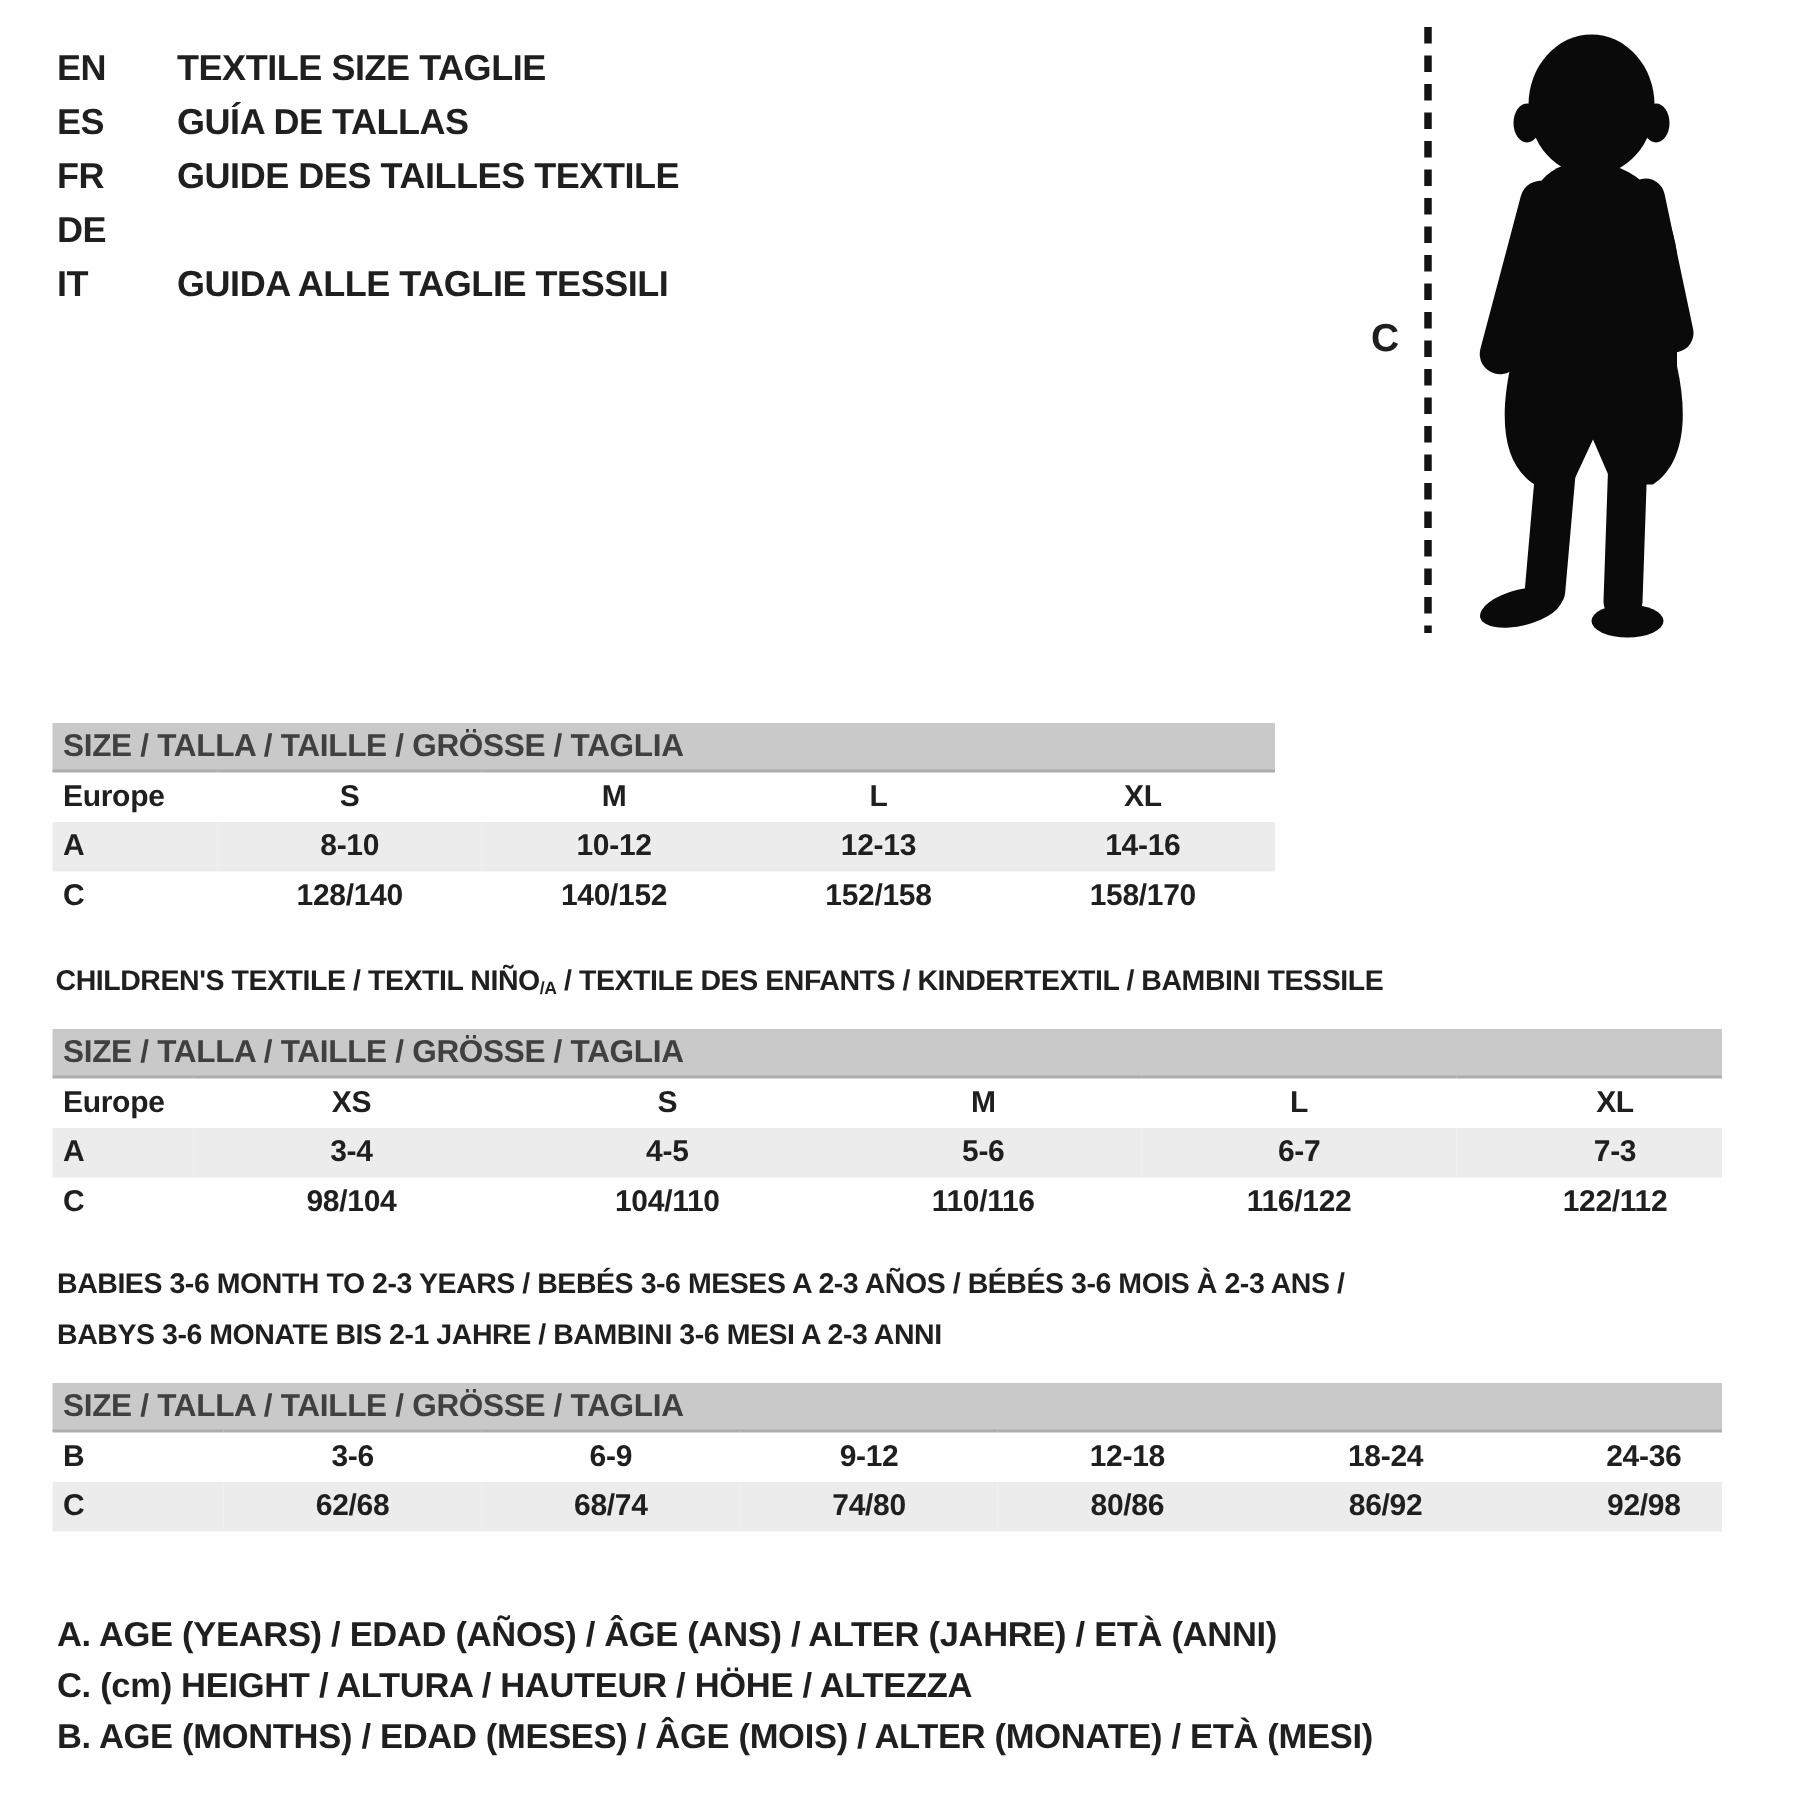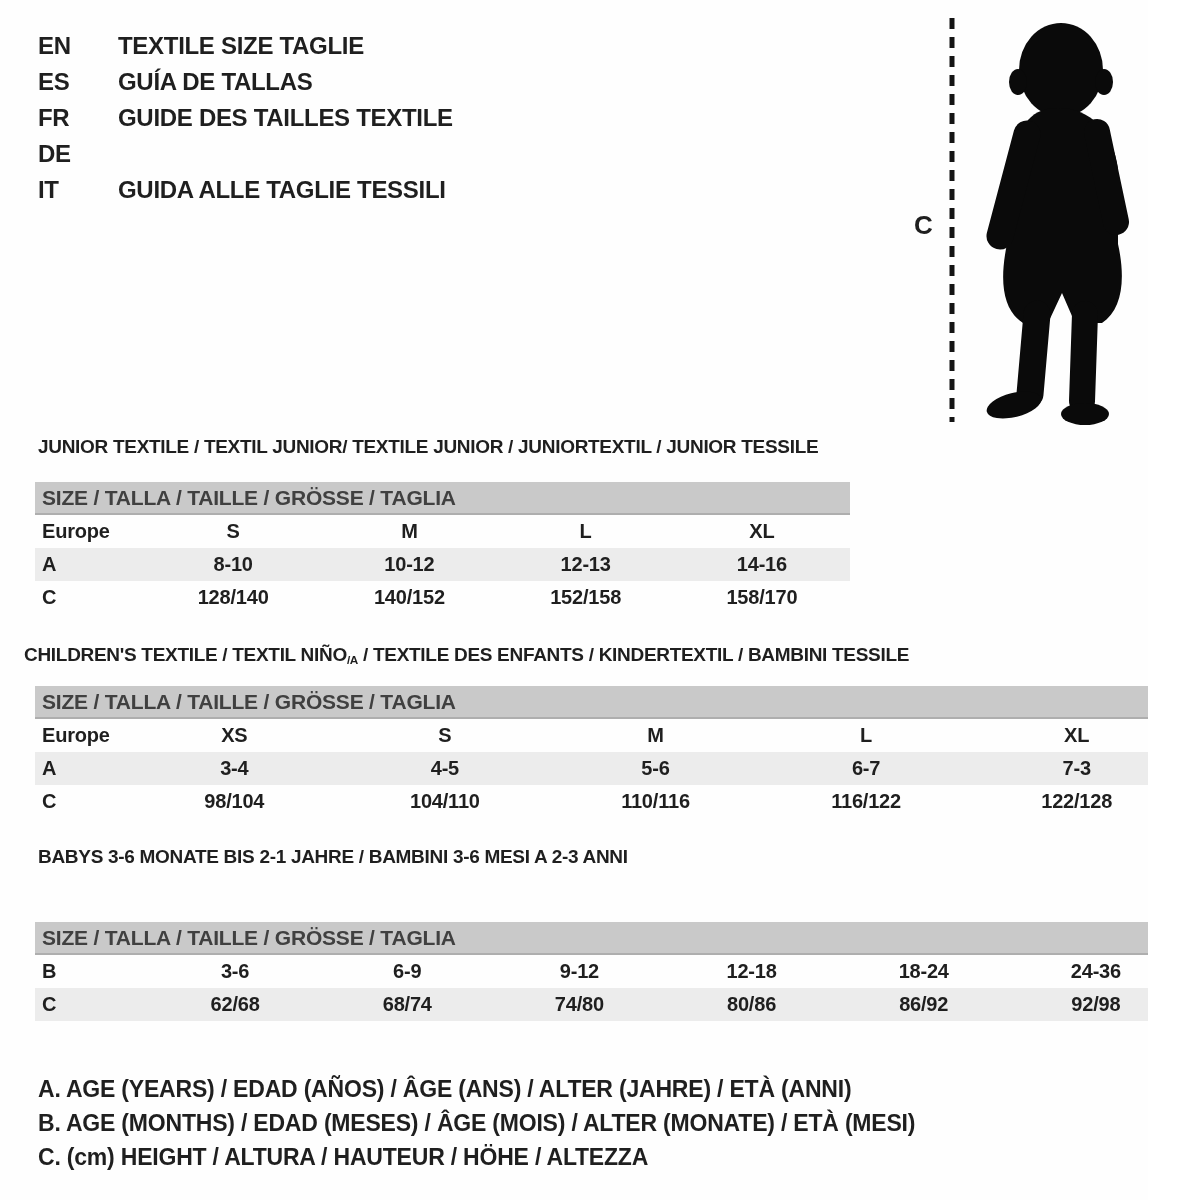--- a/index.html
+++ b/index.html
@@ -122,21 +122,20 @@
       <line x1="124" y1="118" x2="143" y2="208" stroke="#0a0a0a" stroke-width="26" stroke-linecap="round"></line>
       <path d="M34,230 C26,268 30,296 50,309 L75,309 L89,279 L102,309 L129,309 C149,296 153,266 145,230 Z"></path>
       <line x1="64" y1="300" x2="57" y2="380" stroke="#0a0a0a" stroke-width="27" stroke-linecap="round"></line>
       <line x1="112" y1="300" x2="109" y2="387" stroke="#0a0a0a" stroke-width="26" stroke-linecap="round"></line>
       <ellipse cx="41" cy="391" rx="28" ry="12" transform="rotate(-14 41 391)"></ellipse>
       <ellipse cx="112" cy="400" rx="24" ry="11"></ellipse>
     </g>
   </svg>
   <span class="figure-c-label">C</span>
 
-  <div class="section-heading" style="left:38px; top:435px;">JUNIOR TEXTILE / TEXTIL JUNIOR/ TEXTILE JUNIOR / JUNIORTEXTIL / JUNIOR TESSILE</div>
 
   <table class="size-table" style="left:35px; top:482px; width:815px;">
     <colgroup>
       <col style="width:110px">
         <col>
         <col>
         <col>
         <col>
     </colgroup>
     <tbody>
@@ -160,21 +159,21 @@
       <tr>
         <td class="lbl">C</td>
         <td>128/140</td>
         <td>140/152</td>
         <td>152/158</td>
         <td>158/170</td>
       </tr>
     </tbody>
   </table>
 
-  <div class="section-heading" style="left:24px; top:643px;">
+  <div class="section-heading" style="left:37px; top:643px;">
     <span>CHILDREN'S TEXTILE / TEXTIL NIÑO</span><span class="subsm">/A</span><span> / TEXTILE DES ENFANTS / KINDERTEXTIL / BAMBINI TESSILE</span>
   </div>
 
   <table class="size-table" style="left:35px; top:686px; width:1147px;">
     <colgroup>
       <col style="width:94px">
         <col>
         <col>
         <col>
         <col>
@@ -199,26 +198,27 @@
         <td>5-6</td>
         <td>6-7</td>
         <td>7-3</td>
       </tr>
       <tr>
         <td class="lbl">C</td>
         <td>98/104</td>
         <td>104/110</td>
         <td>110/116</td>
         <td>116/122</td>
-        <td>122/128</td>
+        <td>122/112</td>
       </tr>
     </tbody>
   </table>
 
   <div class="section-heading heading-2lines" style="left:38px; top:840px;">
+    <div>BABIES 3-6 MONTH TO 2-3 YEARS / BEBÉS 3-6 MESES A 2-3 AÑOS / BÉBÉS 3-6 MOIS À 2-3 ANS /</div>
     <div>BABYS 3-6 MONATE BIS 2-1 JAHRE / BAMBINI 3-6 MESI A 2-3 ANNI</div>
   </div>
 
   <table class="size-table" style="left:35px; top:922px; width:1147px;">
     <colgroup>
       <col style="width:114px">
         <col>
         <col>
         <col>
         <col>
@@ -245,17 +245,17 @@
         <td>74/80</td>
         <td>80/86</td>
         <td>86/92</td>
         <td>92/98</td>
       </tr>
     </tbody>
   </table>
 
   <div class="legend">
     <div class="legend-line">A. AGE (YEARS) / EDAD (AÑOS) / ÂGE (ANS) / ALTER (JAHRE) / ETÀ (ANNI)</div>
+    <div class="legend-line">C. (cm) HEIGHT / ALTURA / HAUTEUR / HÖHE / ALTEZZA</div>
     <div class="legend-line">B. AGE (MONTHS) / EDAD (MESES) / ÂGE (MOIS) / ALTER (MONATE) / ETÀ (MESI)</div>
-    <div class="legend-line">C. (cm) HEIGHT / ALTURA / HAUTEUR / HÖHE / ALTEZZA</div>
   </div>
 
 </div>
 
 </body></html>

